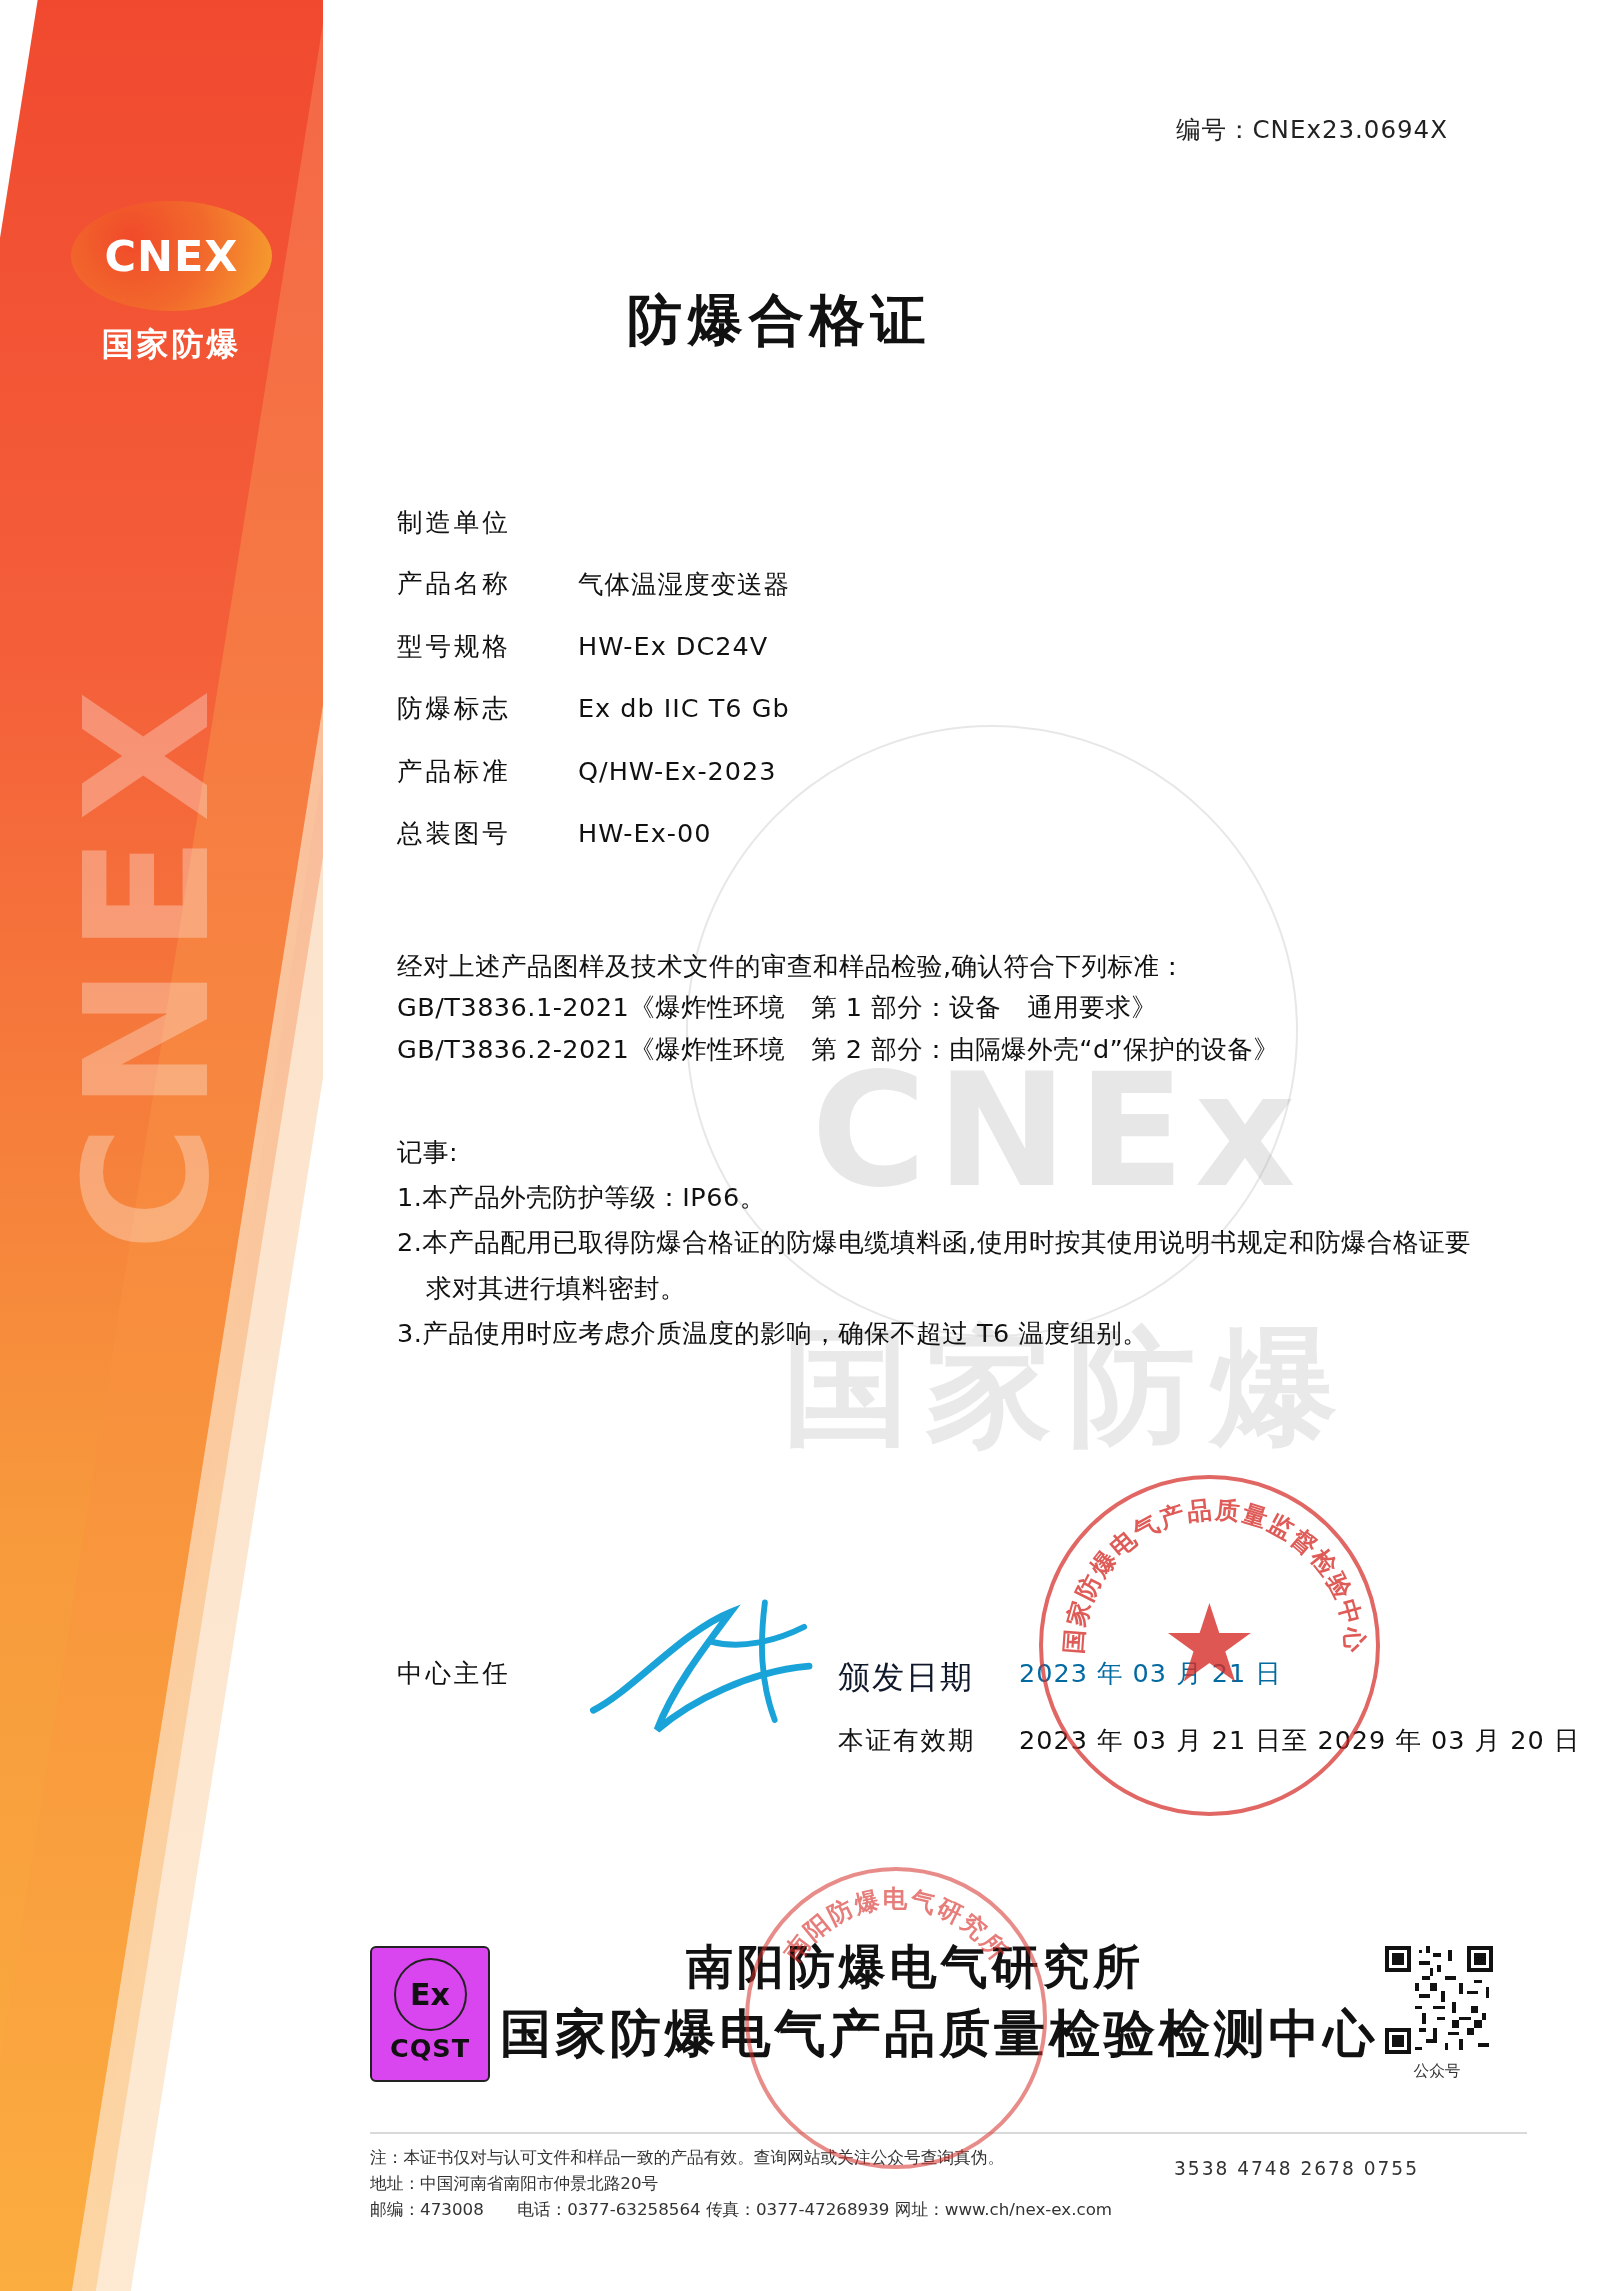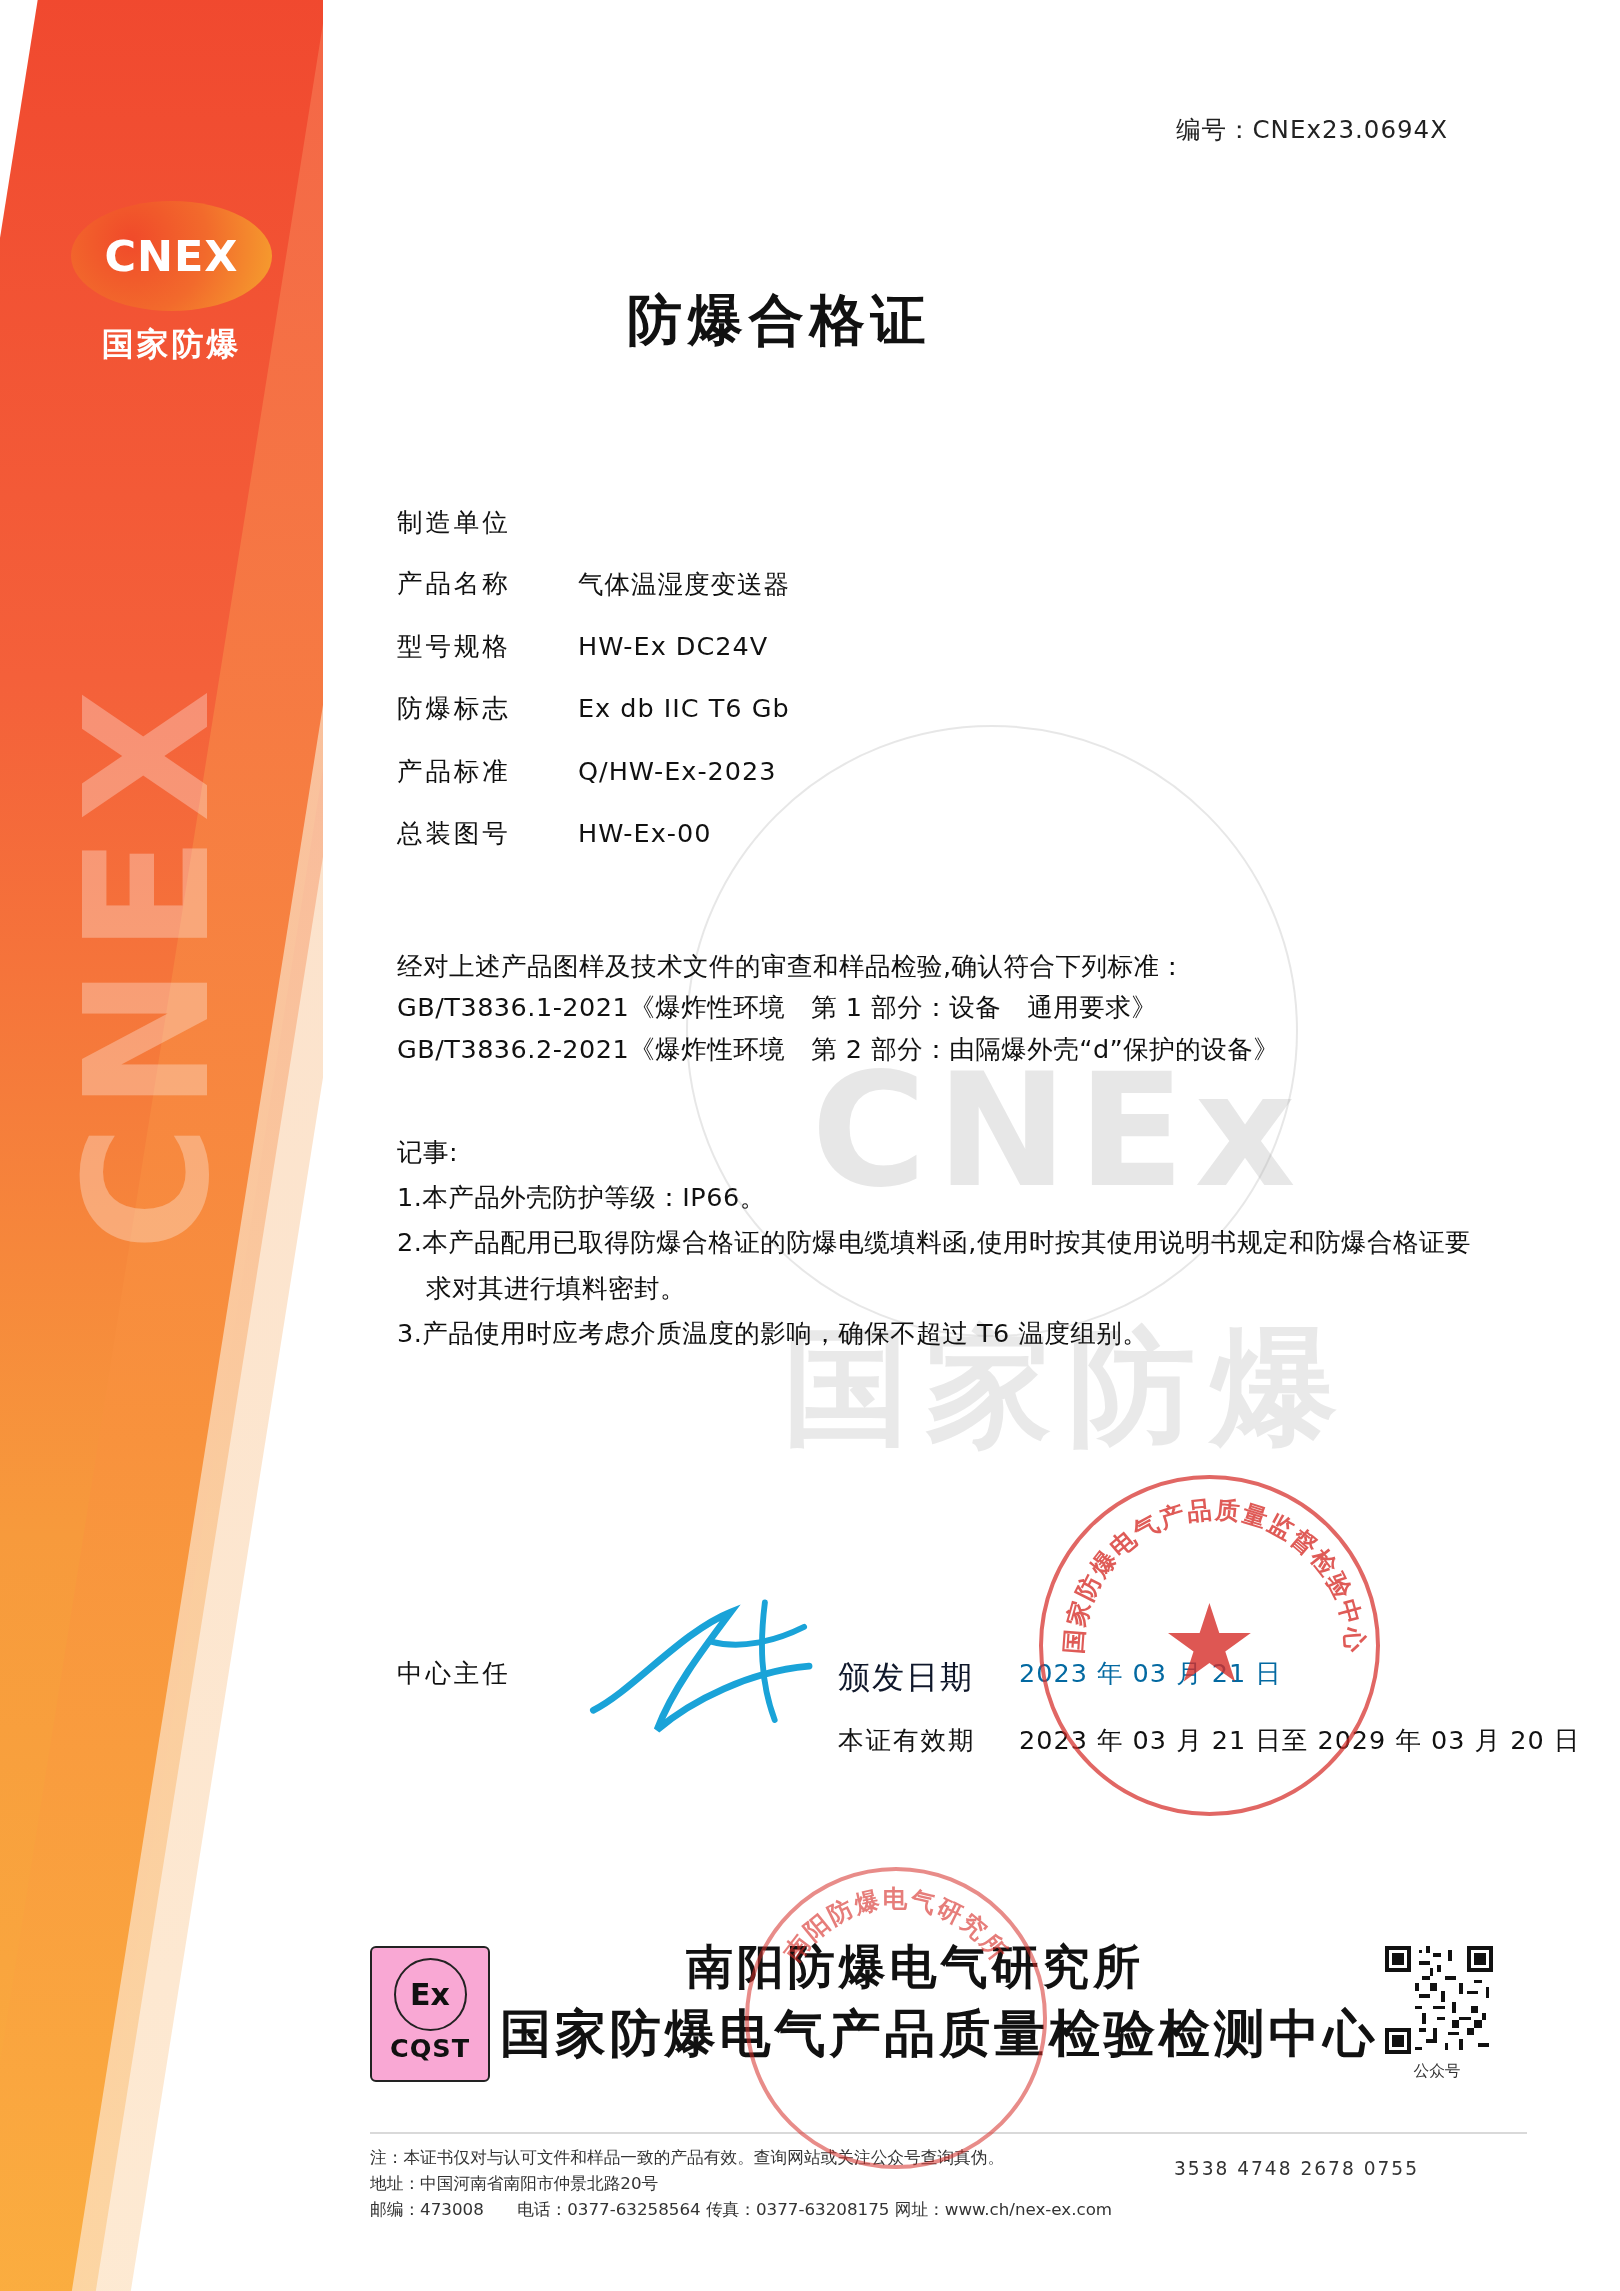--- a/index.html
+++ b/index.html
@@ -86,21 +86,21 @@
   .stamp1 .arc{
     position:absolute;left:0;top:0;width:100%;height:100%;
   }
   .stamp1 .arc text{fill:rgba(214,45,40,.78);font-size:25px;font-weight:bold;letter-spacing:2px;}
   .stamp2{
     position:absolute;left:745px;top:1867px;width:294px;height:294px;border-radius:50%;
     border:4.9px solid rgba(214,45,40,.55);z-index:8;
   }
   .stamp2 .arc text{fill:rgba(214,45,40,.62);font-size:25px;font-weight:bold;letter-spacing:2px;}
   
-  .ex-badge{position:absolute;left:370px;top:1946px;width:116px;height:132px;border:2.9px solid #222;border-radius:5.9px;z-index:6;background:#f9a8d4;}
+  .ex-badge{position:absolute;left:370px;top:1946px;width:116px;height:132px;border:2.9px solid #222;border-radius:5.9px;z-index:6;background:#d946ef;}
   .ex-badge .exc{width:69px;height:69px;border:2.9px solid #222;border-radius:50%;margin:9.8px auto 0;
       display:flex;align-items:center;justify-content:center;font-size:30px;font-weight:bold;color:#111;}
   .ex-badge .cq{margin-top:2px;text-align:center;font-size:25.5px;font-weight:bold;letter-spacing:1px;color:#111;}
   .org1{position:absolute;left:686px;top:1936px;font-size:47px;font-weight:bold;letter-spacing:3.9px;color:#111;z-index:6;}
   .org2{position:absolute;left:500px;top:2000px;font-size:51px;font-weight:bold;letter-spacing:3.9px;color:#111;z-index:6;}
   .qr{position:absolute;right:127px;top:1946px;width:108px;height:108px;z-index:6;}
   .qr-cap{position:absolute;right:129px;top:2061px;width:108px;text-align:center;font-size:15.7px;color:#333;}
   .footline{position:absolute;left:370px;top:2132px;width:1157px;border-top:2px solid #d9d9d9;}
   .foot{position:absolute;left:370px;top:2145px;width:1157px;font-size:16.7px;color:#333;line-height:1.55;}
   .foot .code{position:absolute;right:108px;top:9.8px;font-size:18.6px;letter-spacing:2px;color:#333;}
@@ -265,18 +265,18 @@
       <rect x="24" y="20" width="2" height="2"></rect>
         <rect x="12" y="6" width="1" height="2"></rect>
     </g>
   </svg>
   <div class="qr-cap">公众号</div>
 
   <div class="footline"></div>
   <div class="foot">
     <div class="ft-row">注：本证书仅对与认可文件和样品一致的产品有效。查询网站或关注公众号查询真伪。</div>
     <div class="ft-row">地址：中国河南省南阳市仲景北路20号</div>
-    <div class="ft-row">邮编：473008　　电话：0377-63258564 传真：0377-63208175 网址：www.ch/nex-ex.com</div>
+    <div class="ft-row">邮编：473008　　电话：0377-63258564 传真：0377-47268939 网址：www.ch/nex-ex.com</div>
     <div class="code">3538 4748 2678 0755</div>
   </div>
 
 </div>
 
 
 </body></html>

